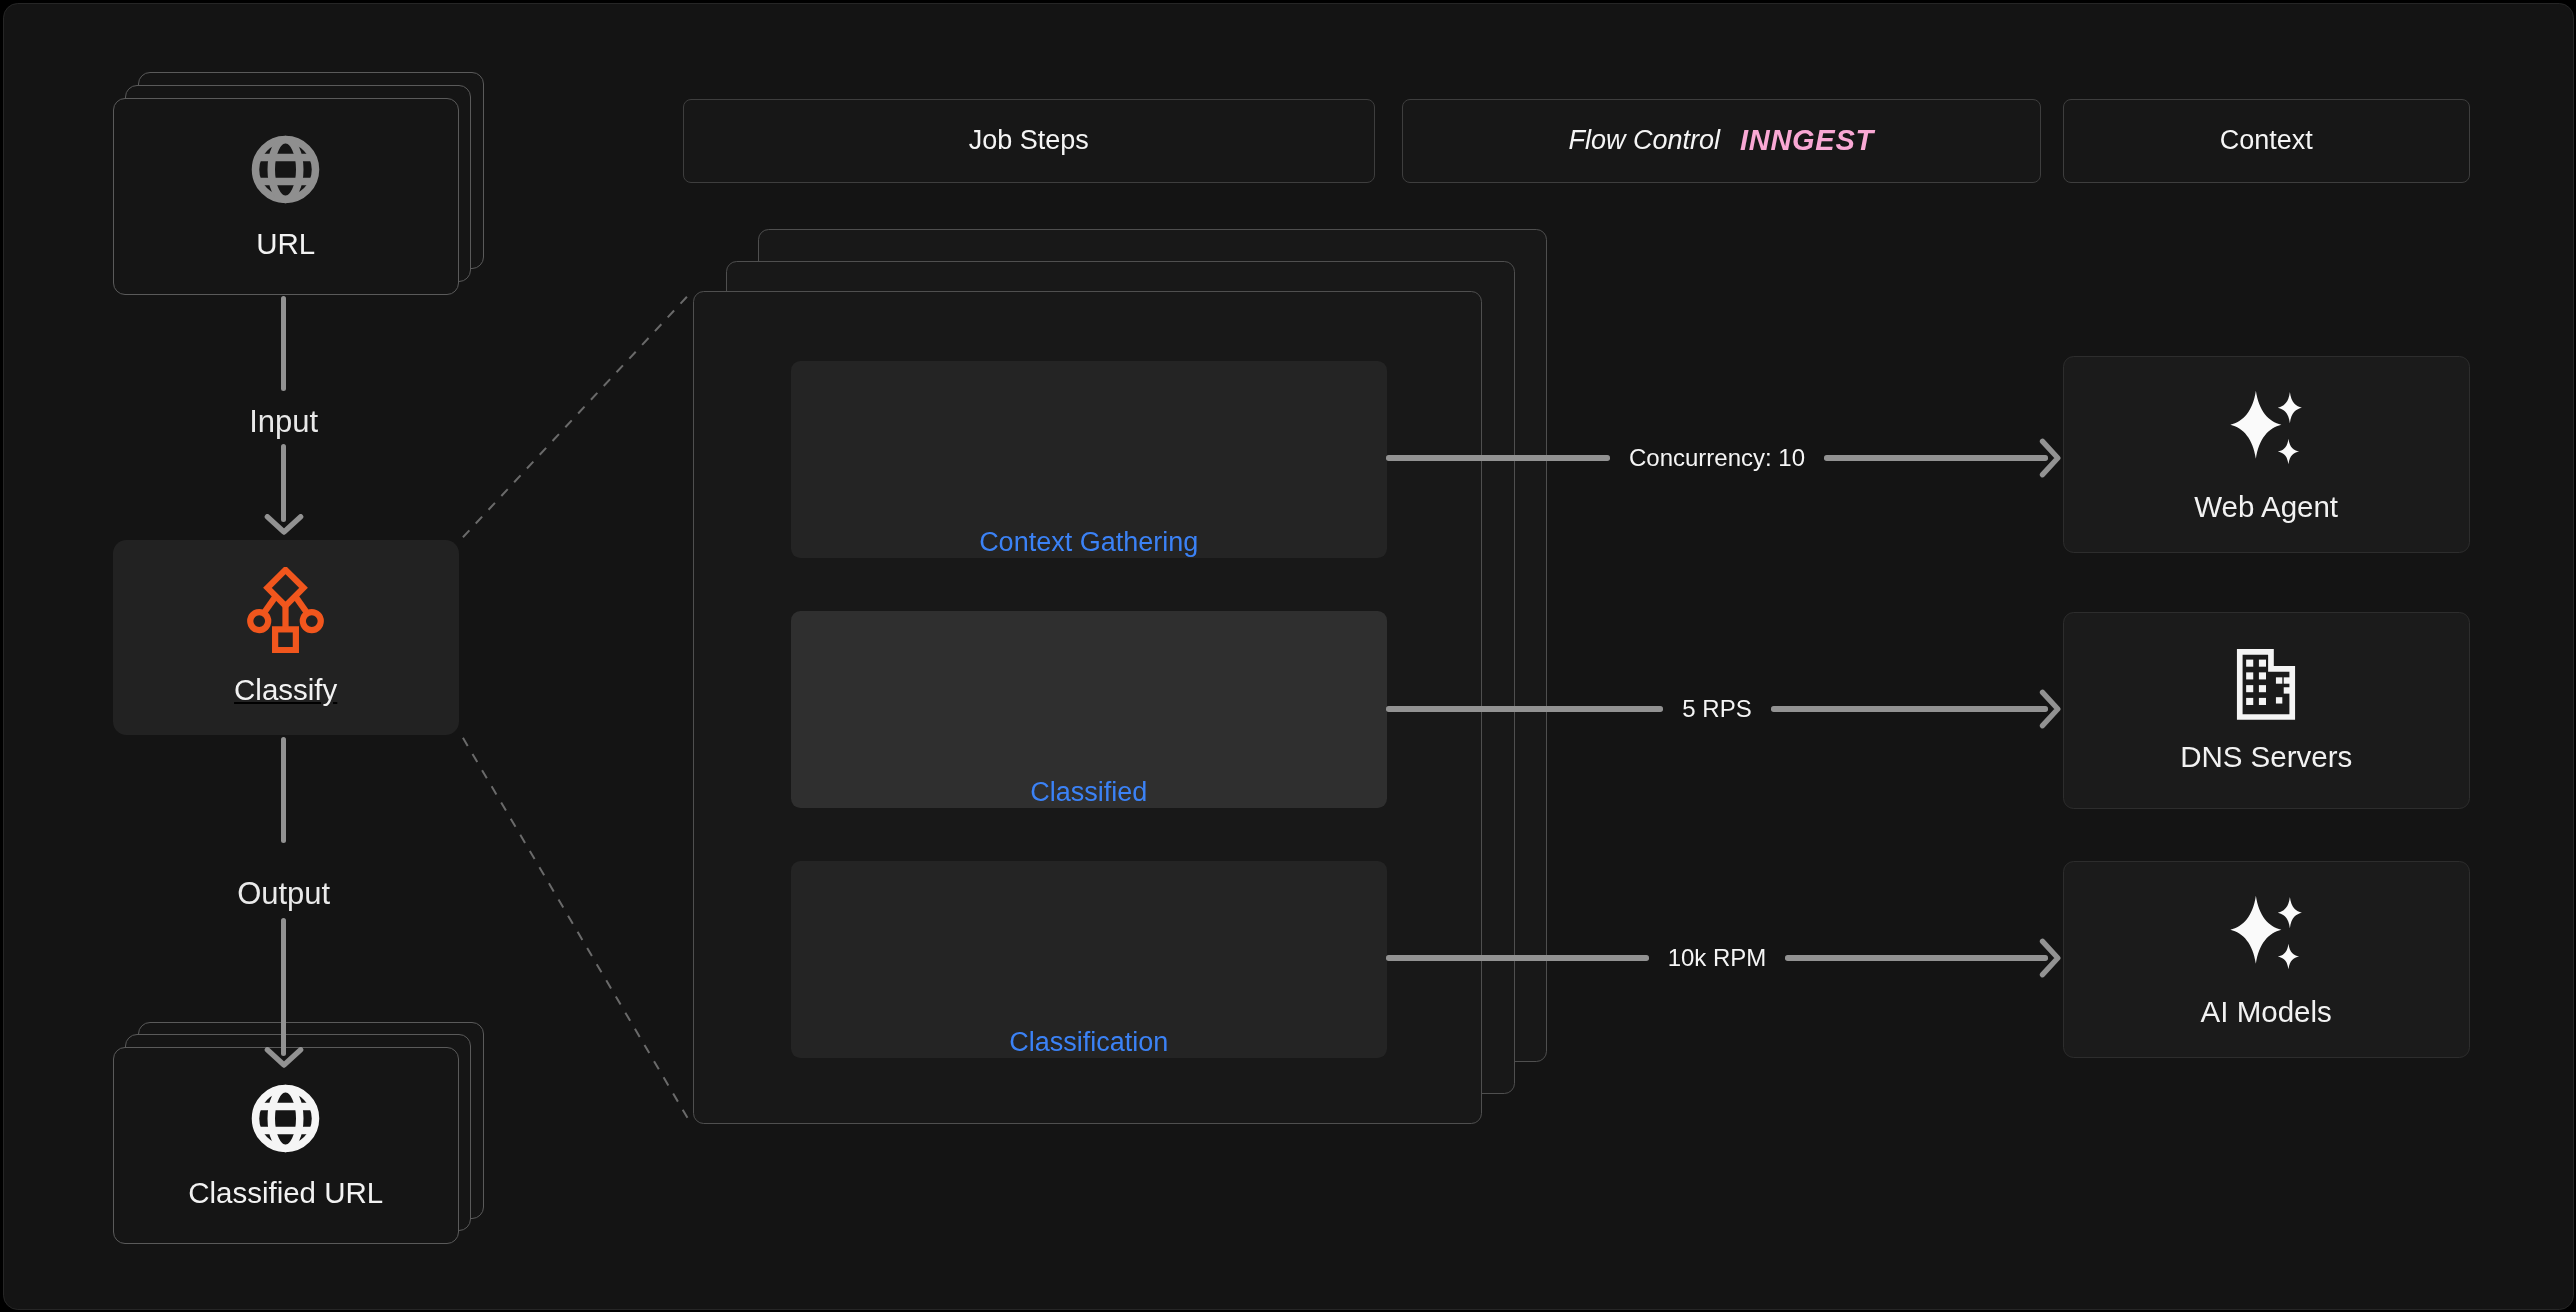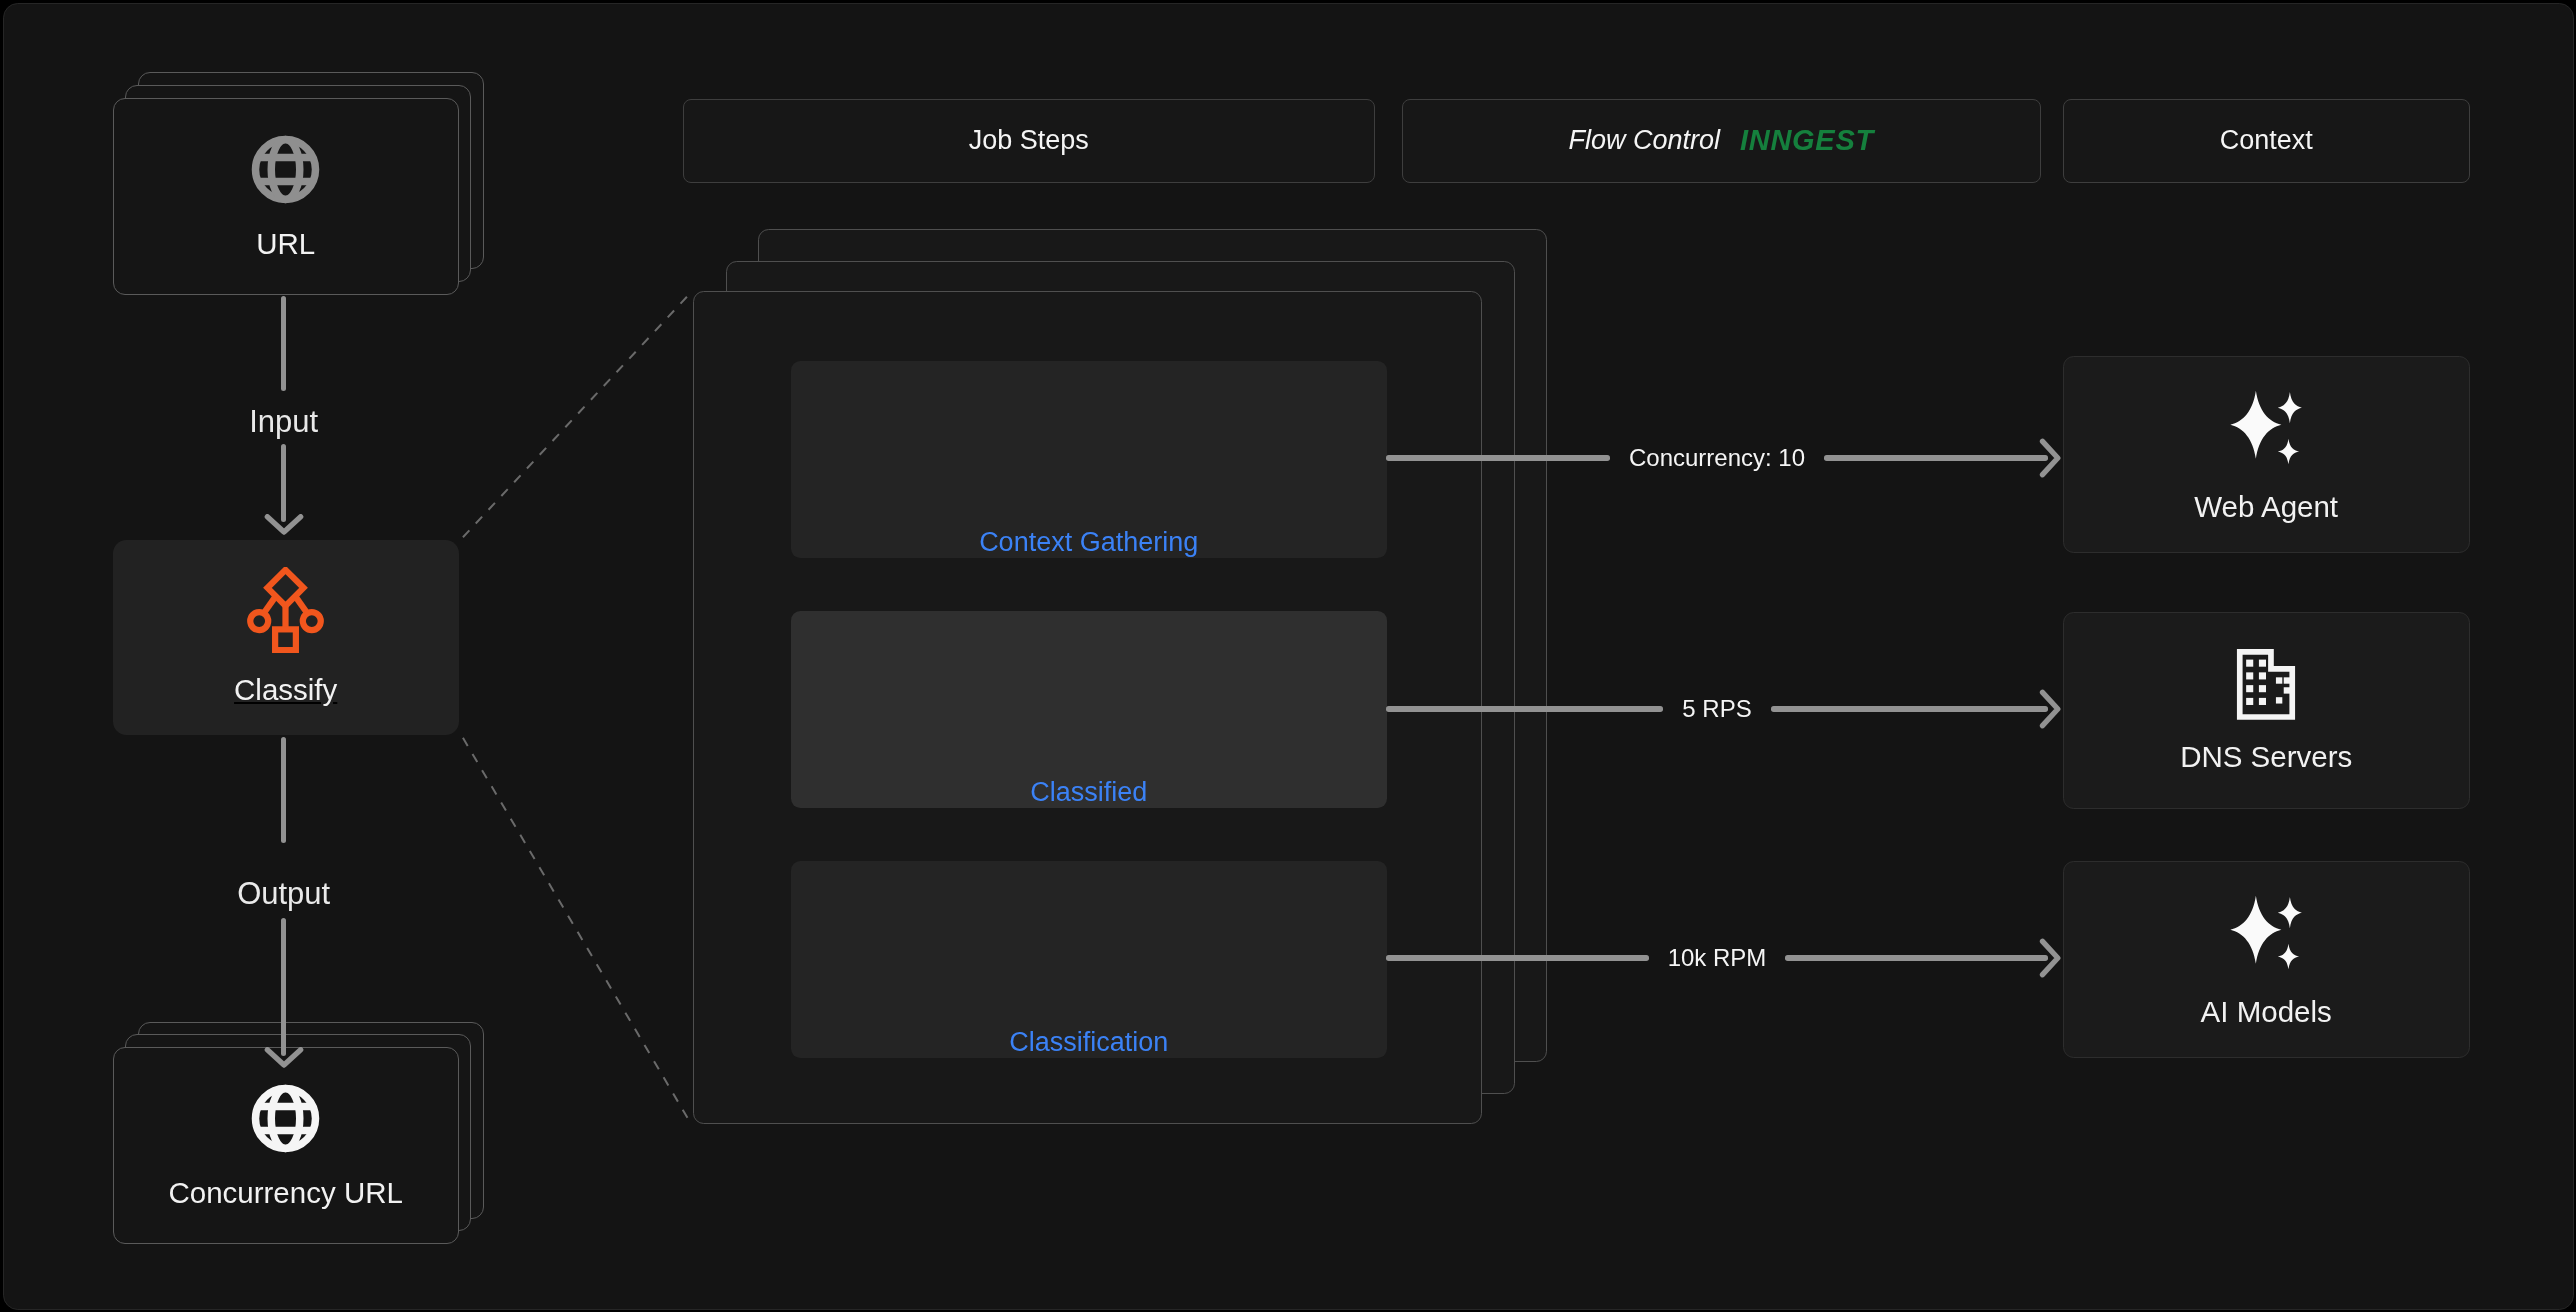--- a/index.html
+++ b/index.html
@@ -3,21 +3,21 @@
 <meta charset="utf-8">
 <style>
   html,body{margin:0;padding:0;background:#000;width:2576px;height:1312px;overflow:hidden;
     font-family:"Liberation Sans", sans-serif;}
   #stage{position:absolute;left:2.7px;top:2.7px;width:2569px;height:1305px;background:#141414;
     border:0.7px solid #262626;border-radius:14.8px;}
   
   .hdr{position:absolute;height:84px;box-sizing:border-box;border:1.3px solid #3e3e3e;border-radius:8px;
     background:#171717;display:flex;align-items:center;justify-content:center;column-gap:20px;
     color:#f5f5f5;font-size:27px;}
-  .brand{font-weight:bold;font-size:29px;letter-spacing:0.7px;color:#15803d;text-align:center;}
+  .brand{font-weight:bold;font-size:29px;letter-spacing:0.7px;color:#f9a8d4;text-align:center;}
   
   .card{position:absolute;box-sizing:border-box;border-radius:12px;display:flex;flex-direction:column;
     align-items:center;justify-content:center;row-gap:20px;}
   .stackcard{background:#151515;border:1.3px solid #5a5a5a;}
   .ghost{background:#151515;border:1.3px solid #5a5a5a;}
   .classifycard{background:#222222;border-radius:13.4px;}
   .rightcard{background:#1b1b1b;border:1.3px solid #2d2d2d;border-radius:10.7px;}
   .nodelabel{color:#f2f2f2;font-size:29.5px;}
   
   .panel{position:absolute;box-sizing:border-box;width:789px;height:833px;background:#181818;
@@ -97,21 +97,21 @@
 
   <div class="card ghost" style="left:134px;top:1018px;width:346px;height:197px;"></div>
   <div class="card ghost" style="left:121px;top:1030px;width:346px;height:197px;"></div>
   <div class="card stackcard" style="left:109px;top:1043px;width:346px;height:197px;z-index:3;">
     <svg width="75" height="75" viewBox="0 0 100 100">
       <circle cx="50" cy="50" r="40" fill="none" stroke="#f5f5f5" stroke-width="10"></circle>
       <ellipse cx="50" cy="50" rx="19" ry="40" fill="none" stroke="#f5f5f5" stroke-width="10"></ellipse>
       <line x1="14" y1="34" x2="86" y2="34" stroke="#f5f5f5" stroke-width="10"></line>
       <line x1="14" y1="66" x2="86" y2="66" stroke="#f5f5f5" stroke-width="10"></line>
     </svg>
-    <div class="nodelabel">Concurrency URL</div>
+    <div class="nodelabel">Classified URL</div>
   </div>
 
   <div class="panel" style="left:754px;top:225px;"></div>
   <div class="panel" style="left:722px;top:257px;"></div>
   <div class="panel" style="left:689px;top:287px;z-index:3;">
     <div class="step" style="left:97px;top:69px;">
       <span>Context Gathering</span>
     </div>
     <div class="step hl" style="left:97px;top:319px;">
       <span>Classified</span>

